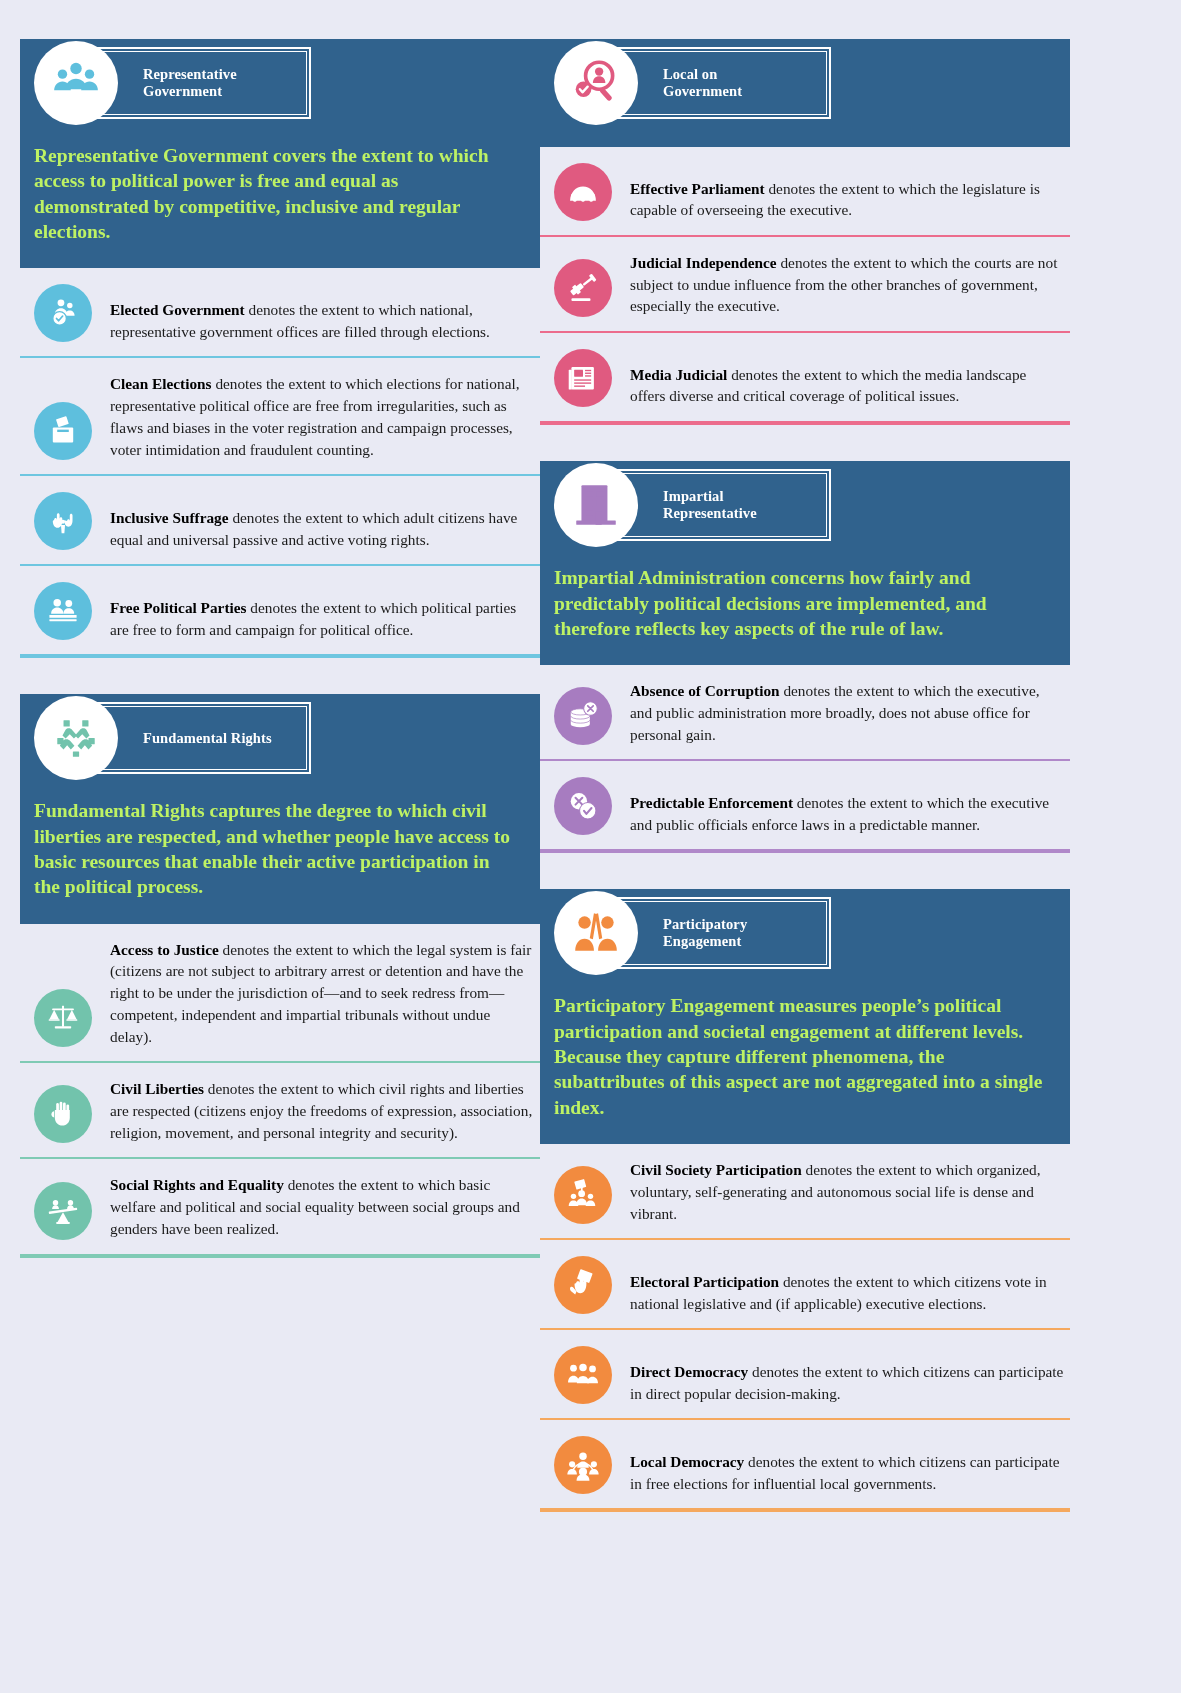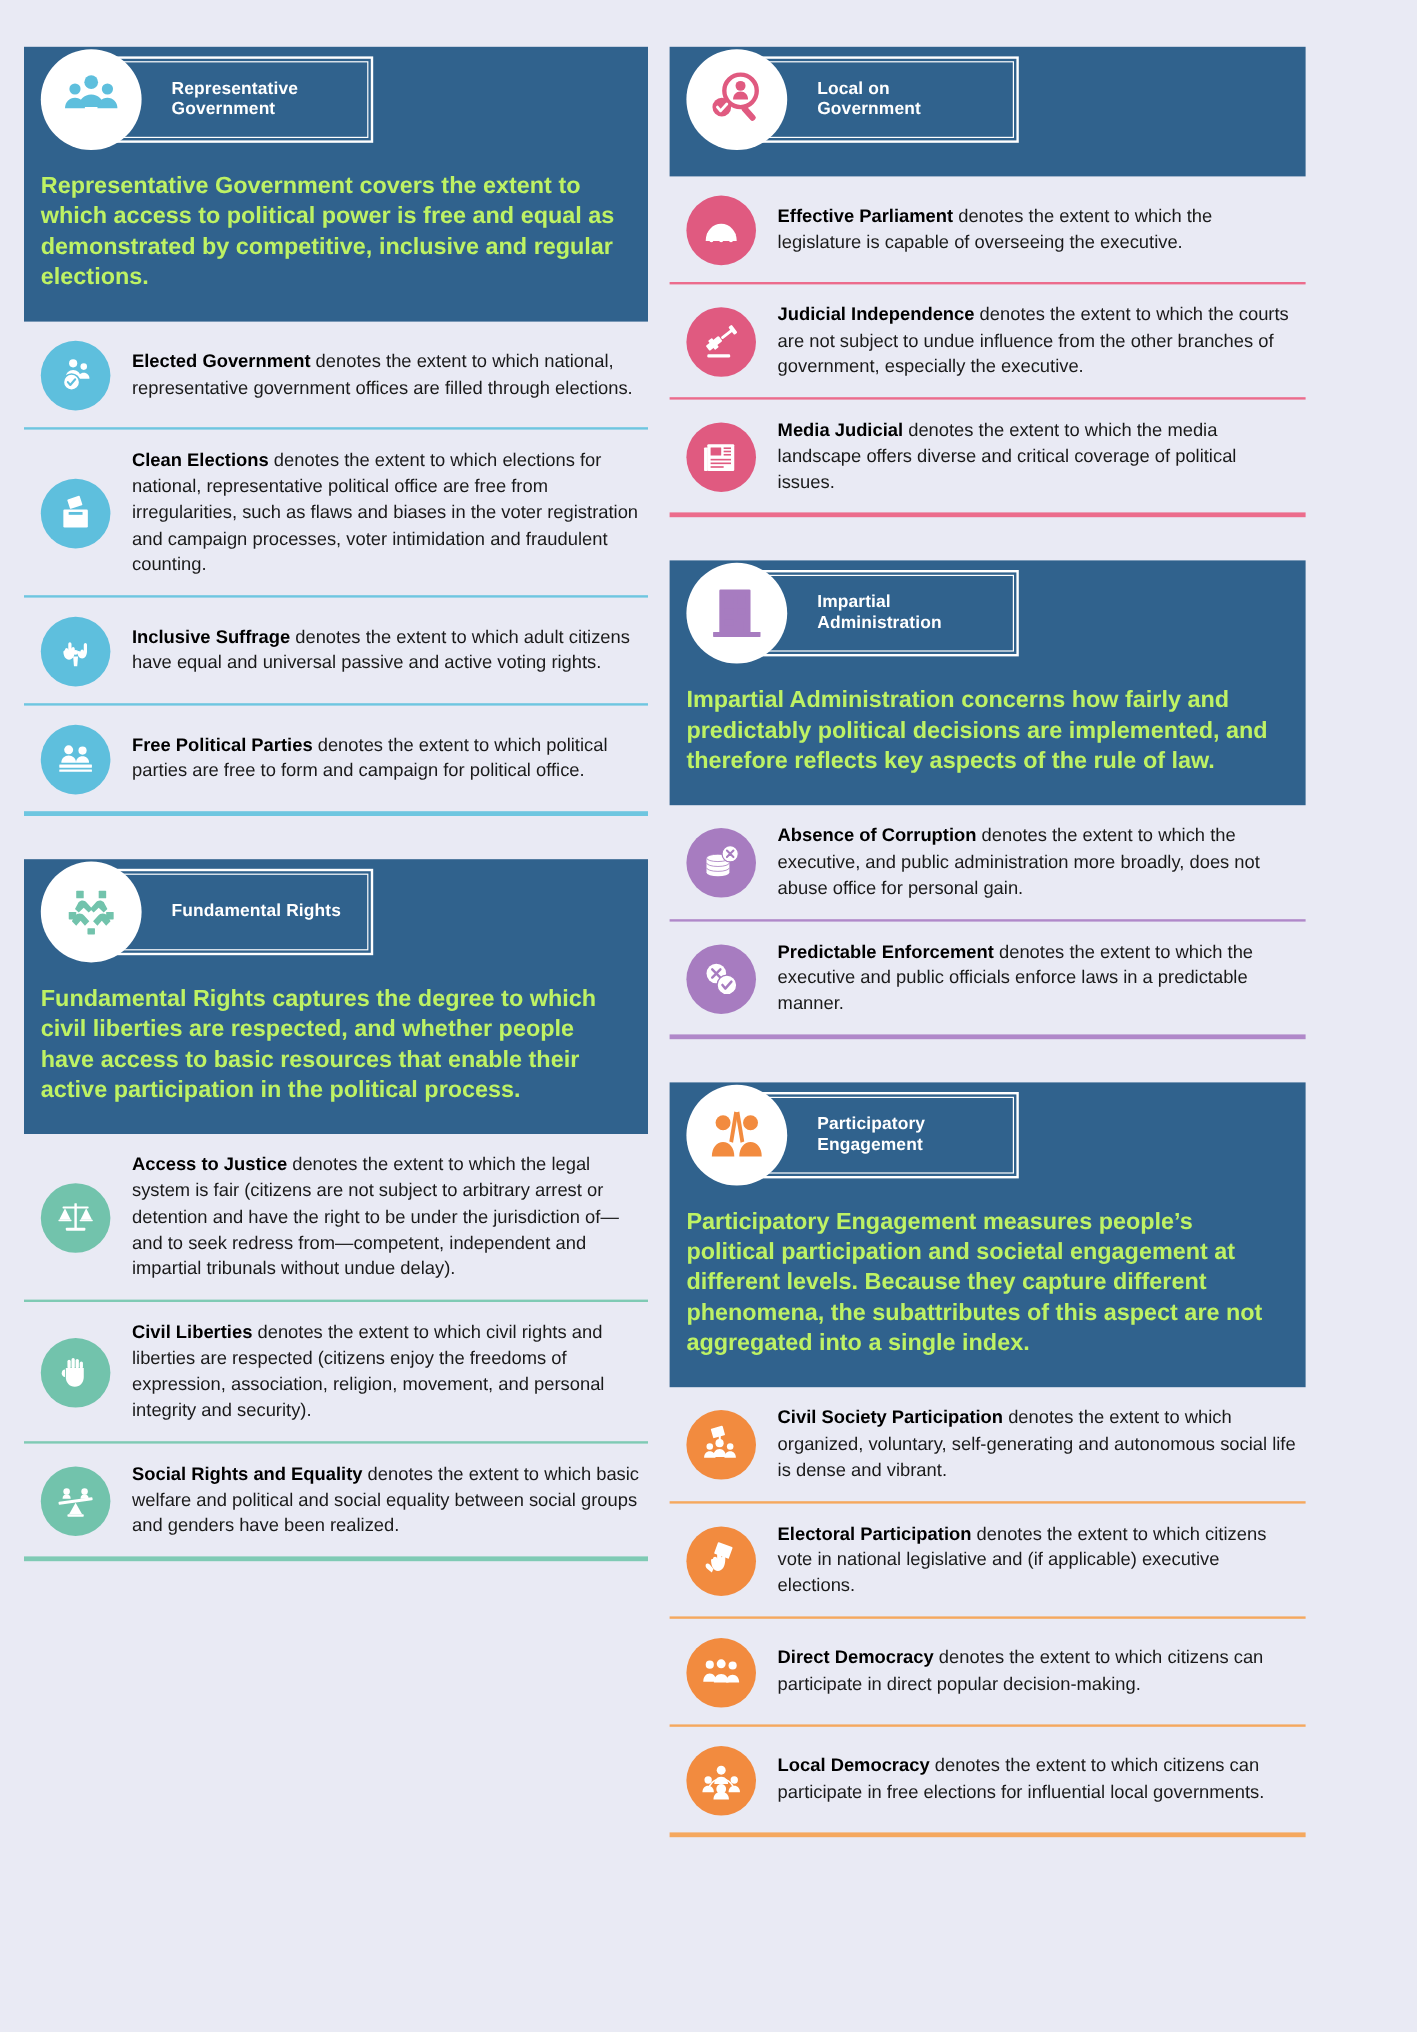--- a/index.html
+++ b/index.html
@@ -9,22 +9,22 @@
     height: 1693px;
     background: #e9eaf4;
     font-family: "Liberation Sans", sans-serif;
     overflow: hidden;
   }
 
   .page {
     width: 1181px;
     height: 1693px;
     display: flex;
-    gap: 18px;
     padding: 25px 18px 0 20px;
+    font-family: Liberation Serif, serif;
   }
 
   .column { width: 520px; display: flex; flex-direction: column; }
   .column.right { width: 530px; }
 
   
   .attr-block { margin-bottom: 22px; }
 
   .attr-header {
     background: #30628d;
@@ -84,21 +84,21 @@
     font-weight: bold;
     line-height: 1.30;
     padding: 16px 22px 4px 14px;
   }
 
   
   .sub-list { display: flex; flex-direction: column; }
 
   .sub-item {
     display: flex;
-    align-items: center;
+    align-items: flex-end;
     padding: 14px 6px 14px 14px;
     gap: 18px;
   }
 
   .sub-icon {
     width: 58px; height: 58px;
     min-width: 58px;
     border-radius: 50%;
     display: flex;
     align-items: center;
@@ -371,21 +371,21 @@
           </div>
           <div class="divider end"></div>
         </div>
       </div>
       <div class="attr-block t-purple">
         <div class="attr-header">
           <div class="header-badge">
             <div class="badge-frame">
               <div class="badge-frame-inner">
                 <div class="badge-label">Impartial
-Administration</div>
+Representative</div>
               </div>
             </div>
             <div class="badge-circle">
               <svg viewBox="0 0 100 100" xmlns="http://www.w3.org/2000/svg" aria-hidden="true">
                 <rect x="22" y="12" width="50" height="74" rx="2" fill="#a77cc0"></rect>
                 <g fill="#a77cc0">
                   <rect x="31" y="24" width="13" height="10"></rect>
                   <rect x="51" y="24" width="13" height="10"></rect>
                   <rect x="31" y="42" width="13" height="10"></rect>
                   <rect x="51" y="42" width="13" height="10"></rect>

